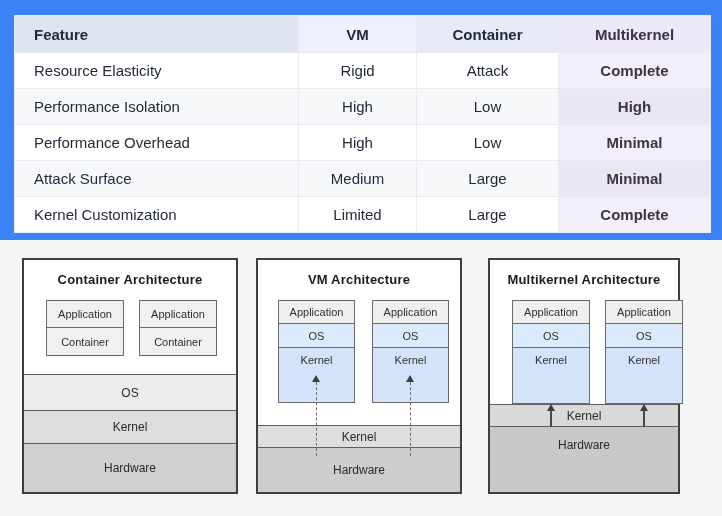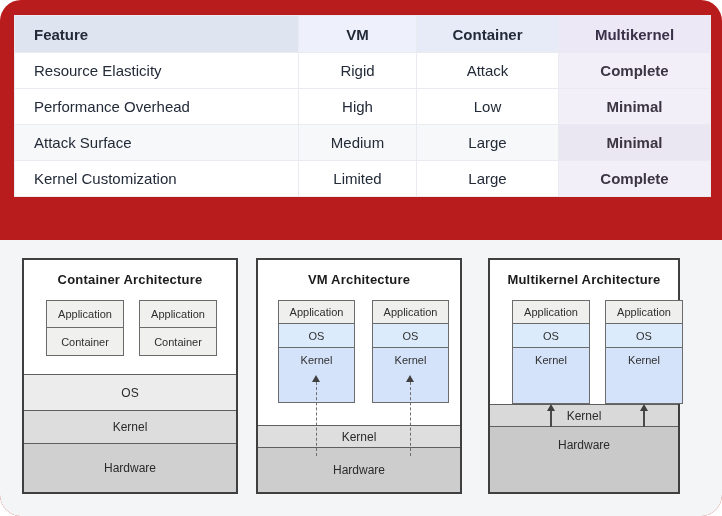--- a/index.html
+++ b/index.html
@@ -1,18 +1,18 @@
 <!DOCTYPE html>
 <html><head>
 <meta charset="utf-8">
 <style>
   html,body{margin:0;padding:0;background:#ffffff;}
   .canvas{
     position:relative;width:722px;height:516px;overflow:hidden;
-    font-family:"Liberation Sans",sans-serif;background:#b91c1c;border-radius:21px;
+    font-family:"Liberation Sans",sans-serif;background:#3b82f6;
   }
   *{box-sizing:border-box;}
 
   
   .cmp{
     position:absolute;left:14px;top:15px;width:696px;
     border-collapse:collapse;table-layout:fixed;
   }
   .cmp col.c-feature{width:284px;}
   .cmp col.c-vm{width:118px;}
@@ -101,20 +101,26 @@
         <th class="h-mk">Multikernel</th>
       </tr>
     </thead>
     <tbody>
       <tr class="r-odd">
         <td class="t-left">Resource Elasticity</td>
         <td>Rigid</td>
         <td>Attack</td>
         <td class="mk">Complete</td>
       </tr>
+      <tr class="r-even">
+        <td class="t-left">Performance Isolation</td>
+        <td>High</td>
+        <td>Low</td>
+        <td class="mk">High</td>
+      </tr>
       <tr class="r-odd">
         <td class="t-left">Performance Overhead</td>
         <td>High</td>
         <td>Low</td>
         <td class="mk">Minimal</td>
       </tr>
       <tr class="r-even">
         <td class="t-left">Attack Surface</td>
         <td>Medium</td>
         <td>Large</td>

